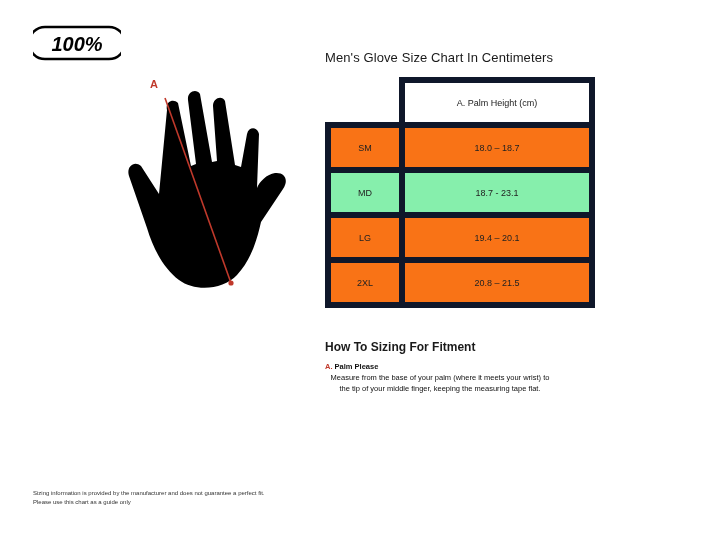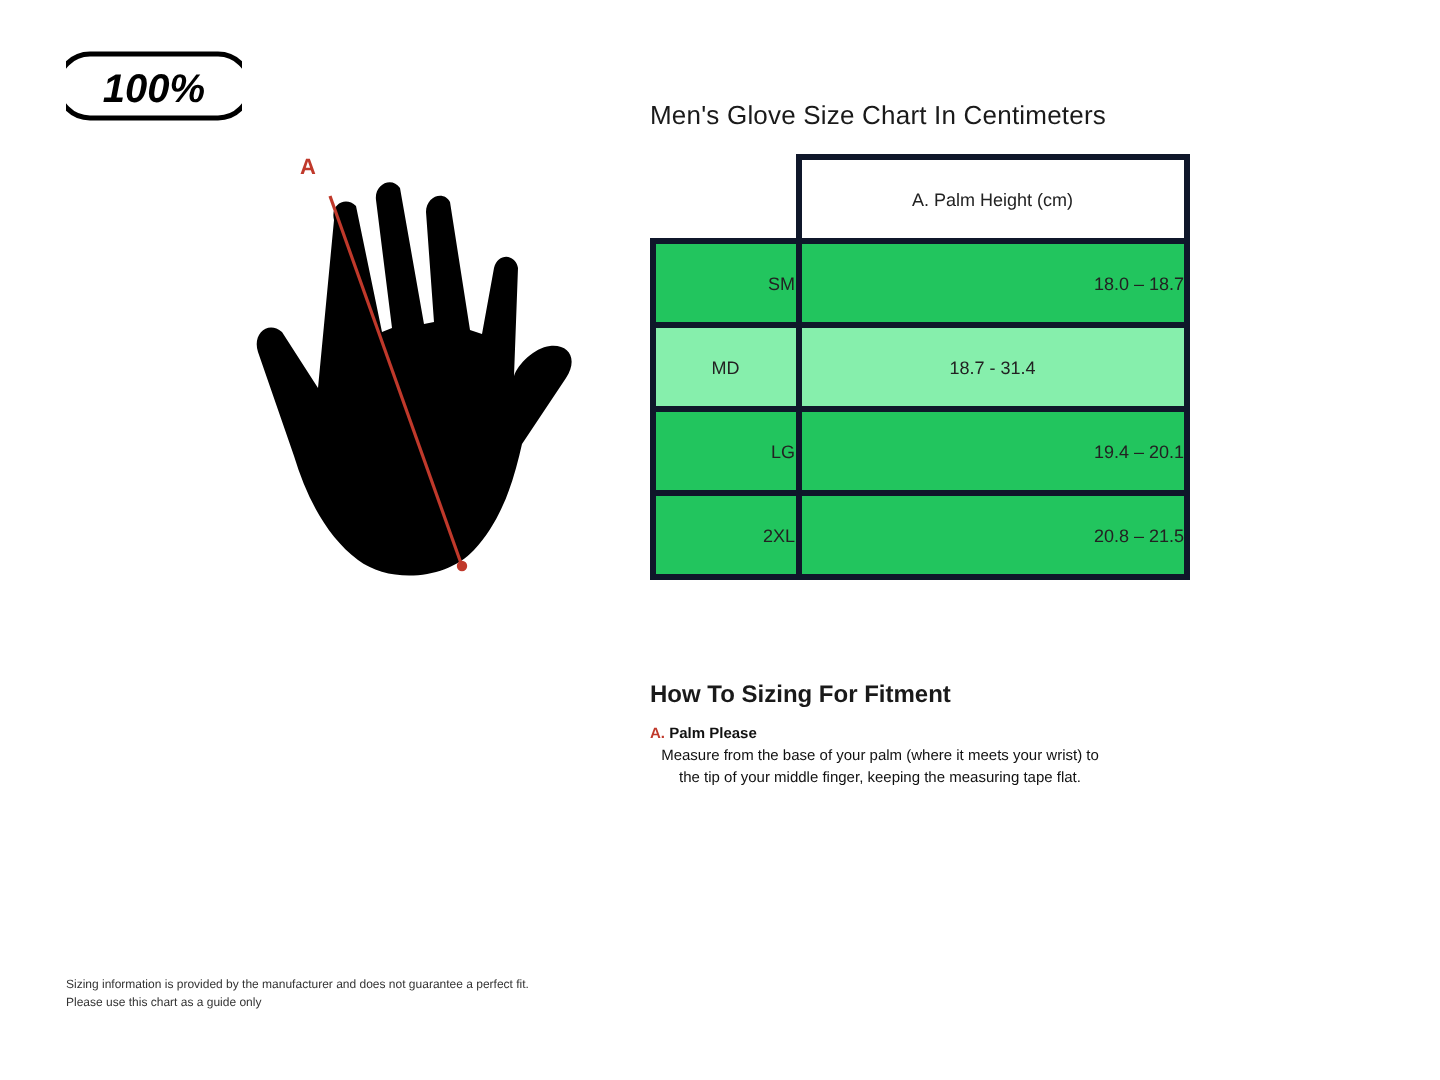--- a/index.html
+++ b/index.html
@@ -57,21 +57,21 @@
     margin: 0 0 12px 0;
     letter-spacing: .1px;
   }
 
   table.size-table {
     border-collapse: collapse;
     width: 270px;
     table-layout: fixed;
   }
   table.size-table td, table.size-table th {
-    border: 3px solid #0f172a;
+    border: 6px solid #0f172a;
     height: 39px;
     font-size: 9px;
     font-weight: normal;
     color: #222222;
     text-align: center;
     vertical-align: middle;
     padding: 0;
   }
   table.size-table th.corner {
     border: none;
@@ -79,22 +79,21 @@
     width: 71px;
   }
   table.size-table th.colhead {
     background: #ffffff;
     font-weight: normal;
   }
   table.size-table td.rowhead {
     width: 71px;
   }
   tr.shaded td {
-    background: #22c55e;
-    text-align: right;
+    background: #f97316;
   }
   tr.plain td {
     background: #86efac;
   }
 
   
   #howto {
     position: absolute;
     left: 325px;
     top: 340px;
@@ -190,21 +189,21 @@
         <th class="colhead">A. Palm Height (cm)</th>
       </tr>
     </thead>
     <tbody>
       <tr class="shaded">
         <td class="rowhead">SM</td>
         <td>18.0 – 18.7</td>
       </tr>
       <tr class="plain">
         <td class="rowhead">MD</td>
-        <td>18.7 - 31.4</td>
+        <td>18.7 - 23.1</td>
       </tr>
       <tr class="shaded">
         <td class="rowhead">LG</td>
         <td>19.4 – 20.1</td>
       </tr>
       <tr class="shaded">
         <td class="rowhead">2XL</td>
         <td>20.8 – 21.5</td>
       </tr>
     </tbody>

